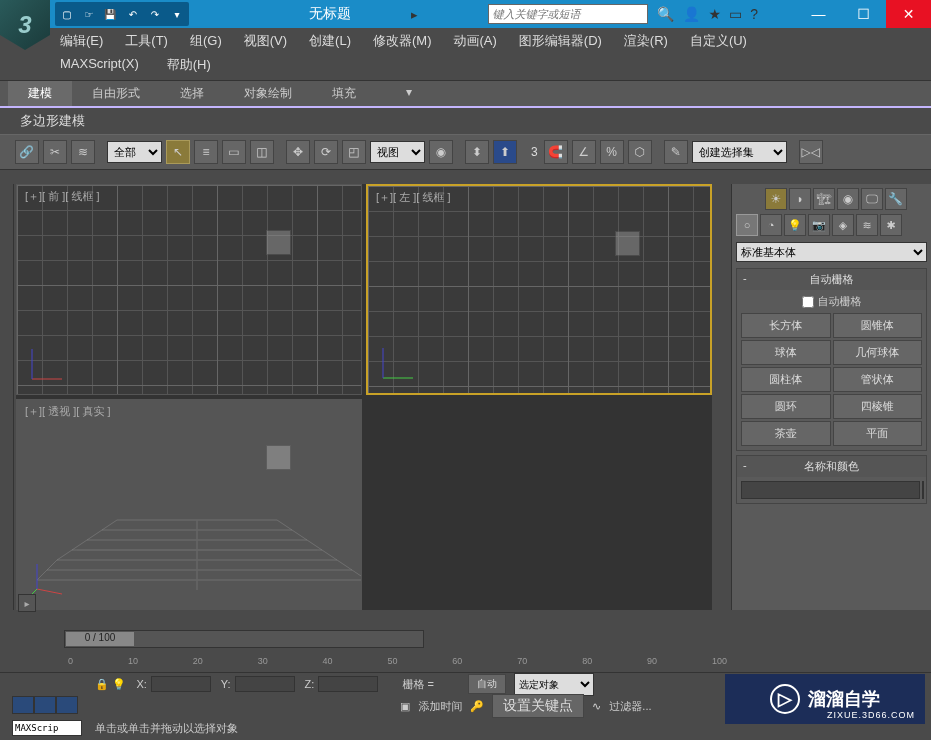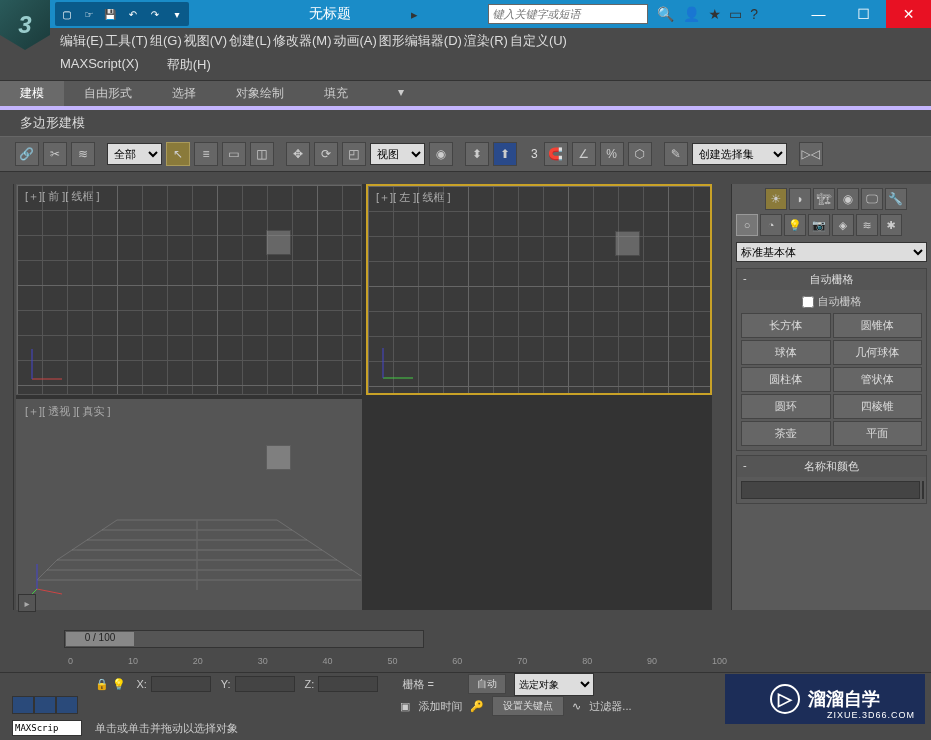--- a/index.html
+++ b/index.html
@@ -13,27 +13,27 @@
 .qat button { width: 20px; height: 20px; background: none; border: none; color: #fff; font-size: 10px; cursor: pointer; }
 .title-text { margin-left: 120px; font-size: 14px; }
 .search-box { margin-left: 70px; width: 160px; height: 20px; background: #fff; border: 1px solid #666; font-size: 11px; padding: 0 4px; color: #888; font-style: italic; }
 .title-icons { display: flex; gap: 8px; margin-left: 10px; }
 .title-icons span { font-size: 14px; color: #333; cursor: pointer; }
 .win-controls { margin-left: auto; display: flex; }
 .win-controls button { width: 45px; height: 28px; border: none; background: none; color: #fff; font-size: 14px; cursor: pointer; }
 .win-close { background: #e81123 !important; }
 
 
-.menubar { background: #4a4a4a; display: flex; padding: 4px 50px 2px 60px; gap: 2px; }
+.menubar { background: #4a4a4a; display: flex; padding: 4px 50px 2px 60px; gap: 22px; }
 .menubar span { color: #ddd; font-size: 13px; cursor: pointer; }
 .menubar2 { background: #4a4a4a; display: flex; padding: 4px 60px 6px 60px; gap: 28px; }
 .menubar2 span { color: #ddd; font-size: 13px; cursor: pointer; }
 
 
-.ribbon-tabs { background: #585858; border-top: 1px solid #333; border-bottom: 4px solid #c4b5fd; display: flex; padding-left: 0; }
+.ribbon-tabs { background: #585858; border-top: 1px solid #333; border-bottom: 2px solid #c4b5fd; display: flex; padding-left: 8px; }
 .ribbon-tabs span { padding: 4px 20px; color: #ccc; font-size: 12px; cursor: pointer; }
 .ribbon-tabs span.active { background: #6a6a6a; color: #fff; }
 .ribbon-sub { background: #4a4a4a; padding: 4px 20px; color: #ddd; font-size: 13px; }
 
 
 .main-toolbar { background: #5a5a5a; border-top: 1px solid #666; border-bottom: 1px solid #333; display: flex; align-items: center; padding: 2px 15px; gap: 4px; height: 36px; }
 .tb-btn { width: 24px; height: 24px; background: #666; border: 1px solid #444; display: flex; align-items: center; justify-content: center; color: #ccc; font-size: 12px; cursor: pointer; }
 .tb-btn.active { background: #8a7a3a; border-color: #aa9a5a; }
 .tb-sel { height: 22px; background: #ddd; border: 1px solid #333; font-size: 11px; padding: 0 2px; }
 .tb-sep { width: 4px; }
@@ -88,21 +88,21 @@
 .time-ruler { position: absolute; bottom: 68px; left: 64px; right: 200px; height: 16px; background: #4a4a4a; color: #999; font-size: 9px; display: flex; justify-content: space-between; padding: 0 4px; }
 
 
 .statusbar { position: absolute; bottom: 0; left: 0; right: 0; height: 68px; background: #4a4a4a; border-top: 1px solid #333; }
 .status-row1 { display: flex; align-items: center; height: 22px; padding: 0 8px; gap: 4px; font-size: 11px; color: #ccc; }
 .status-row2 { display: flex; align-items: center; height: 22px; padding: 0 8px; gap: 8px; font-size: 11px; color: #ccc; }
 .coord-lbl { margin-left: 6px; }
 .coord-inp { width: 60px; height: 16px; background: #444; border: 1px solid #333; color: #aaa; font-size: 10px; }
 .status-sel { height: 23px; background: #ddd; border: 1px solid #333; font-size: 10px; }
 .auto-btn { padding: 2px 8px; background: #666; border: 1px solid #444; color: #ddd; font-size: 10px; }
-.key-btn { padding: 2px 10px; background: #666; border: 1px solid #444; color: #ddd; font-size: 10px; }
+.key-btn { padding: 2px 10px; background: #666; border: 1px solid #444; color: #ddd; font-size: 14px; }
 .maxscript-box { position: absolute; bottom: 4px; left: 12px; width: 70px; height: 16px; background: #fff; border: 1px solid #333; font-size: 9px; font-family: monospace; padding: 0 2px; }
 .vp-layout-btns { position: absolute; bottom: 26px; left: 12px; display: flex; }
 .vp-layout-btns span { width: 22px; height: 18px; background: #2a4a7a; border: 1px solid #333; }
 .status-prompt { position: absolute; bottom: 4px; left: 95px; font-size: 11px; color: #ccc; }
 
 
 .watermark { position: absolute; bottom: 16px; right: 6px; width: 200px; height: 50px; background: rgba(20, 40, 90, 0.85); display: flex; align-items: center; justify-content: center; color: #fff; font-size: 18px; font-weight: bold; }
 .watermark .play { width: 30px; height: 30px; border: 2px solid #fff; border-radius: 50%; display: flex; align-items: center; justify-content: center; margin-right: 8px; }
 .watermark .url { position: absolute; bottom: 4px; right: 10px; font-size: 9px; font-weight: normal; letter-spacing: 1px; }
 

